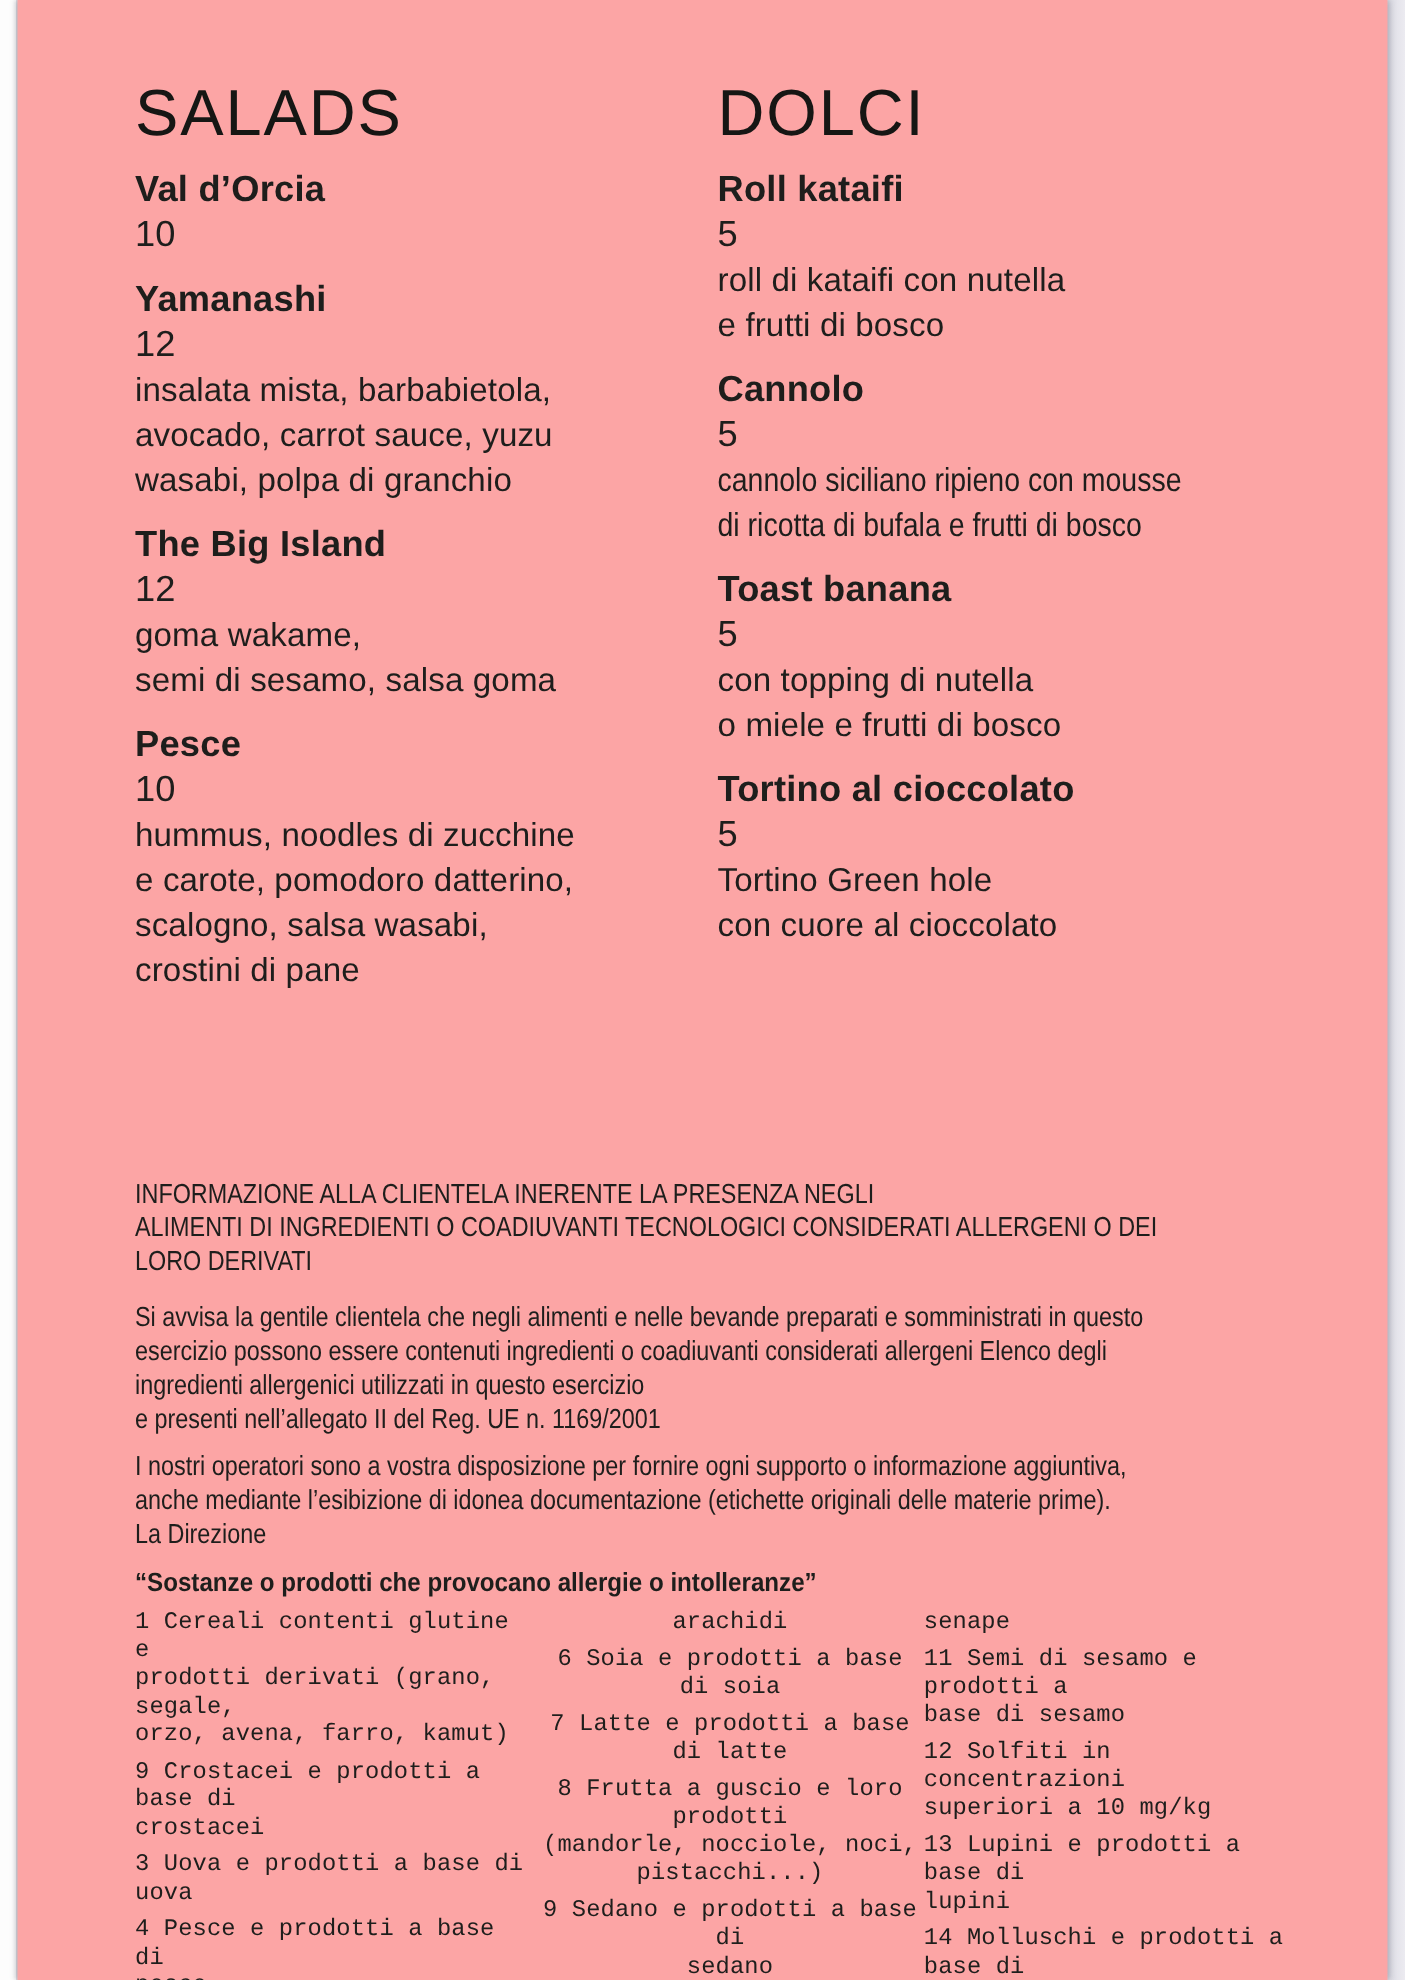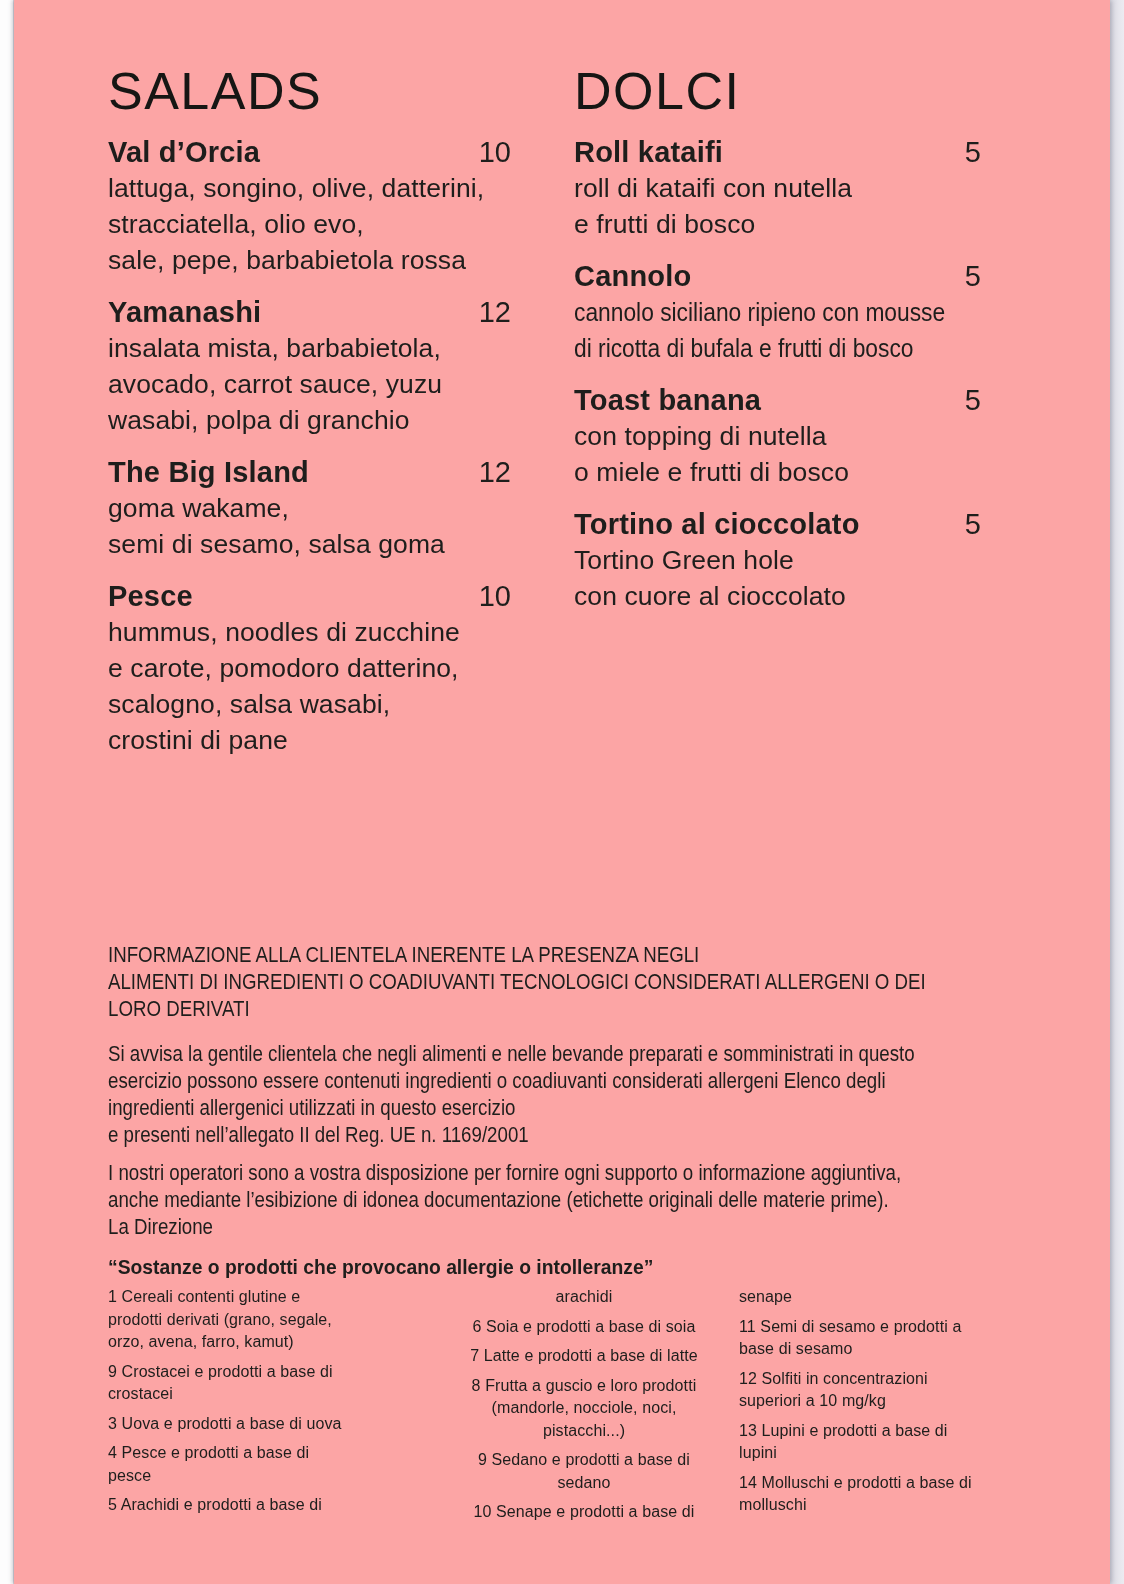--- a/index.html
+++ b/index.html
@@ -50,20 +50,21 @@
     letter-spacing: 1.5px;
     line-height: 1.12;
     margin: 0 0 14px 0;
     color: #161614;
   }
   .menu-item { margin-bottom: 16px; }
   .item-head {
     display: flex;
     justify-content: space-between;
     align-items: baseline;
+    flex-direction: column;
   }
   .item-name {
     font-weight: bold;
     font-size: 29px;
     line-height: 36px;
     letter-spacing: 0.2px;
   }
   .item-price {
     font-size: 29px;
     line-height: 36px;
@@ -103,48 +104,46 @@
     font-size: 21px;
     transform: scaleX(0.92);
   }
   .allergen-columns {
     display: flex;
   }
   .allergen-col-1 { width: 321px; }
   .allergen-col-2 { width: 310px; text-align: center; }
   .allergen-col-3 { width: 300px; }
   .allergen-item {
-    font-size: 16px;
+    font-size: 19px;
     line-height: 22.5px;
     white-space: pre-line;
     margin-bottom: 7px;
     letter-spacing: 0.1px;
+    font-family: Liberation Mono, monospace;
   }
 </style>
 </head>
 <body>
 
 <div class="left-strip"></div>
 <div class="right-strip"></div>
 
 <div class="page">
 
   <div class="menu-columns">
 
     <div class="menu-col-1">
       <h1 class="section-title">SALADS</h1>
 
       <div class="menu-item">
         <div class="item-head">
           <span class="item-name">Val d’Orcia</span>
           <span class="item-price">10</span>
         </div>
-        <div class="item-desc">lattuga, songino, olive, datterini,
-stracciatella, olio evo,
-sale, pepe, barbabietola rossa</div>
       </div>
 
       <div class="menu-item">
         <div class="item-head">
           <span class="item-name">Yamanashi</span>
           <span class="item-price">12</span>
         </div>
         <div class="item-desc">insalata mista, barbabietola,
 avocado, carrot sauce, yuzu
 wasabi, polpa di granchio</div>

